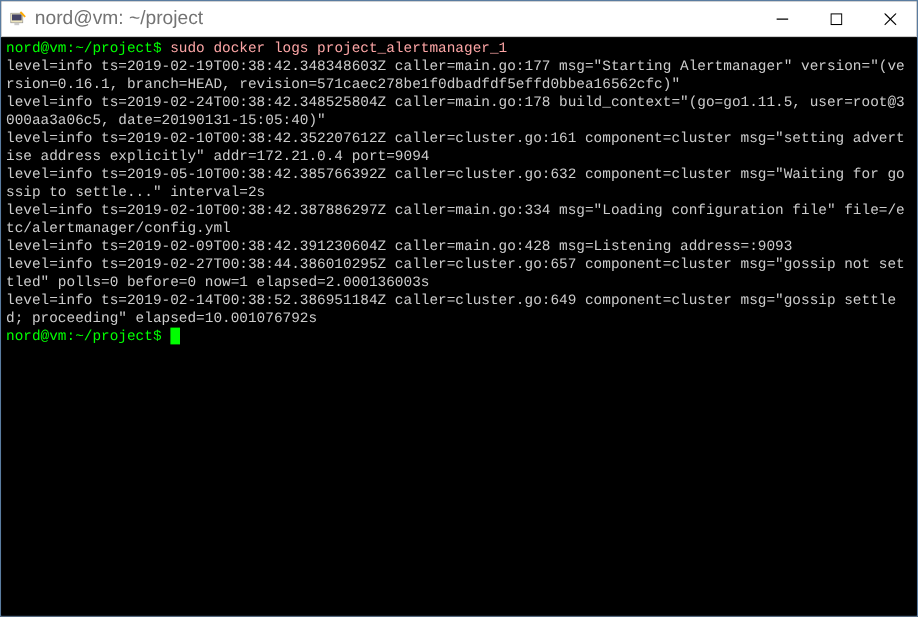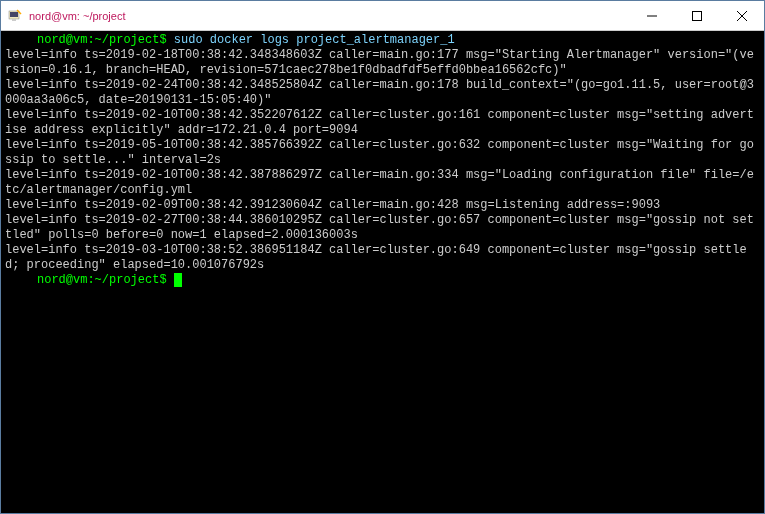--- a/index.html
+++ b/index.html
@@ -32,22 +32,22 @@
     }
     .titlebar-icon {
       width: 16px;
       height: 16px;
       margin-right: 6px;
       display: flex;
       align-items: center;
       justify-content: center;
     }
     .titlebar-title {
-      font-size: 11px;
-      color: #be185d;
+      font-size: 16px;
+      color: #737373;
       flex: 1;
     }
     .window-controls {
       display: flex;
       height: 100%;
     }
     .window-control {
       width: 45px;
       height: 100%;
       display: flex;
@@ -64,24 +64,23 @@
       font-family: "Consolas", "Courier New", monospace;
       font-size: 12px;
       line-height: 15px;
       color: #ccc;
       overflow: hidden;
       white-space: pre-wrap;
       word-break: break-all;
     }
     .prompt {
       color: #00ff00;
-      margin-left: 32px;
     }
     .command {
-      color: #7dd3fc;
+      color: #fca5a5;
       text-align: center;
     }
     .log-line {
       color: #ccc;
     }
     .cursor {
       display: inline-block;
       width: 8px;
       height: 14px;
       background: #00ff00;
@@ -115,22 +114,22 @@
       </div>
       <div class="window-control close">
         <svg width="10" height="10" viewBox="0 0 10 10">
             <line x1="0" y1="0" x2="10" y2="10" stroke="#000" stroke-width="1"></line>
             <line x1="10" y1="0" x2="0" y2="10" stroke="#000" stroke-width="1"></line>
           </svg>
       </div>
     </div>
   </div>
   <div class="terminal"><span class="prompt">nord@vm:~/project$</span> <span class="command">sudo docker logs project_alertmanager_1</span>
-<span class="log-line">level=info ts=2019-02-18T00:38:42.348348603Z caller=main.go:177 msg="Starting Alertmanager" version="(version=0.16.1, branch=HEAD, revision=571caec278be1f0dbadfdf5effd0bbea16562cfc)"</span>
+<span class="log-line">level=info ts=2019-02-19T00:38:42.348348603Z caller=main.go:177 msg="Starting Alertmanager" version="(version=0.16.1, branch=HEAD, revision=571caec278be1f0dbadfdf5effd0bbea16562cfc)"</span>
 <span class="log-line">level=info ts=2019-02-24T00:38:42.348525804Z caller=main.go:178 build_context="(go=go1.11.5, user=root@3000aa3a06c5, date=20190131-15:05:40)"</span>
 <span class="log-line">level=info ts=2019-02-10T00:38:42.352207612Z caller=cluster.go:161 component=cluster msg="setting advertise address explicitly" addr=172.21.0.4 port=9094</span>
 <span class="log-line">level=info ts=2019-05-10T00:38:42.385766392Z caller=cluster.go:632 component=cluster msg="Waiting for gossip to settle..." interval=2s</span>
 <span class="log-line">level=info ts=2019-02-10T00:38:42.387886297Z caller=main.go:334 msg="Loading configuration file" file=/etc/alertmanager/config.yml</span>
 <span class="log-line">level=info ts=2019-02-09T00:38:42.391230604Z caller=main.go:428 msg=Listening address=:9093</span>
 <span class="log-line">level=info ts=2019-02-27T00:38:44.386010295Z caller=cluster.go:657 component=cluster msg="gossip not settled" polls=0 before=0 now=1 elapsed=2.000136003s</span>
-<span class="log-line">level=info ts=2019-03-10T00:38:52.386951184Z caller=cluster.go:649 component=cluster msg="gossip settled; proceeding" elapsed=10.001076792s</span>
+<span class="log-line">level=info ts=2019-02-14T00:38:52.386951184Z caller=cluster.go:649 component=cluster msg="gossip settled; proceeding" elapsed=10.001076792s</span>
 <span class="prompt">nord@vm:~/project$</span> <span class="cursor"></span></div>
 </div>
 
 </body></html>

